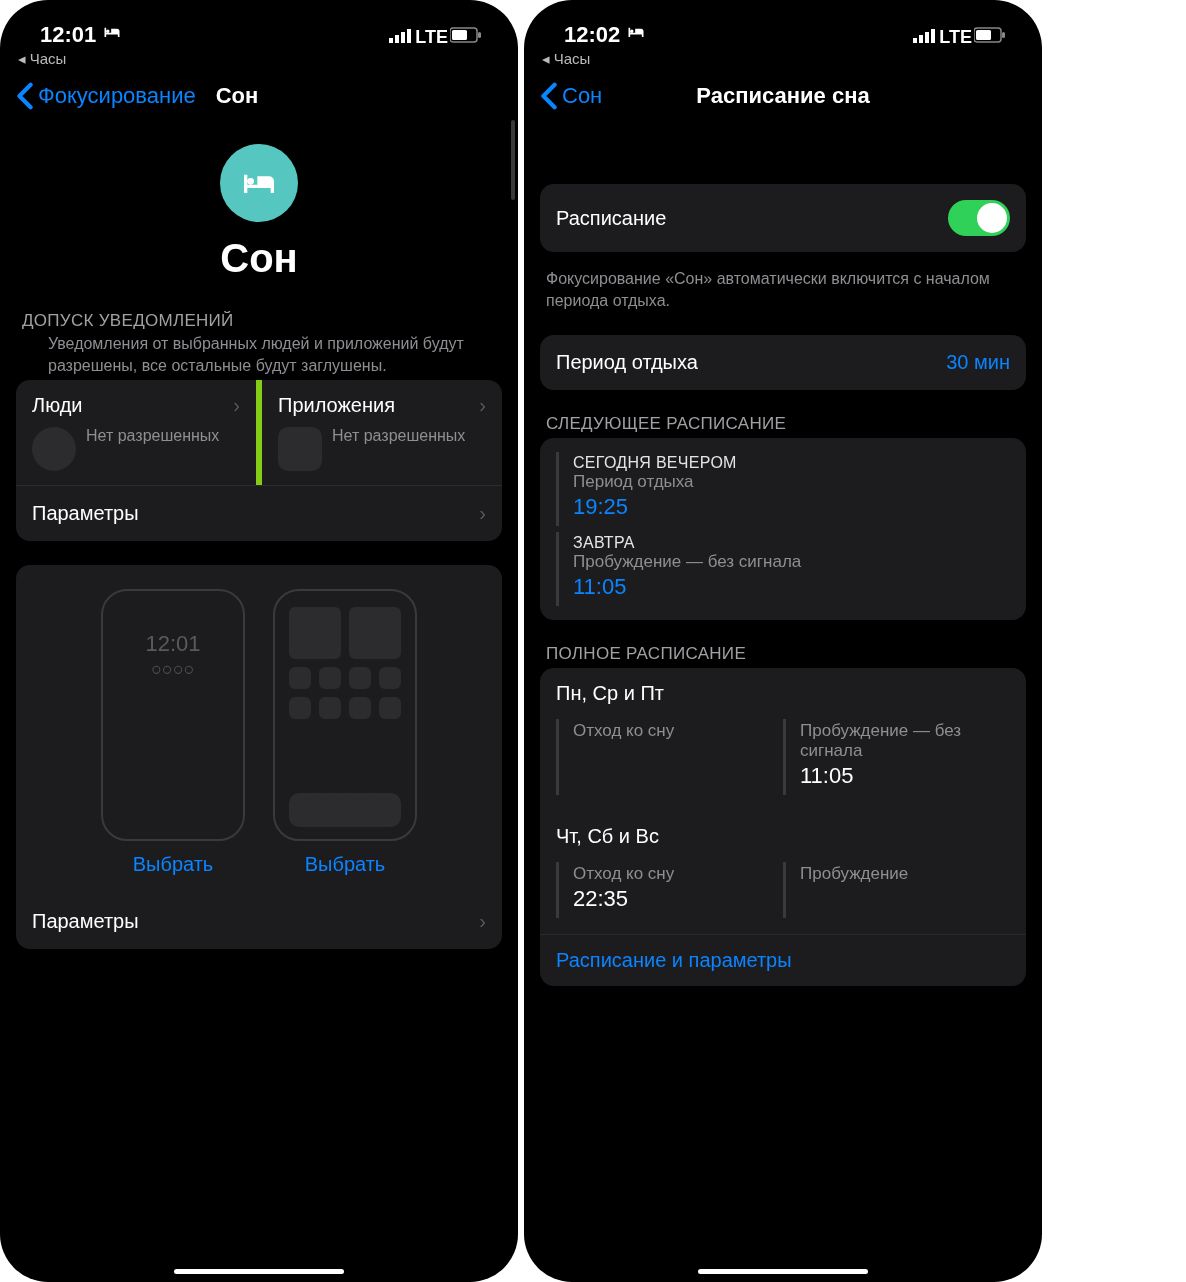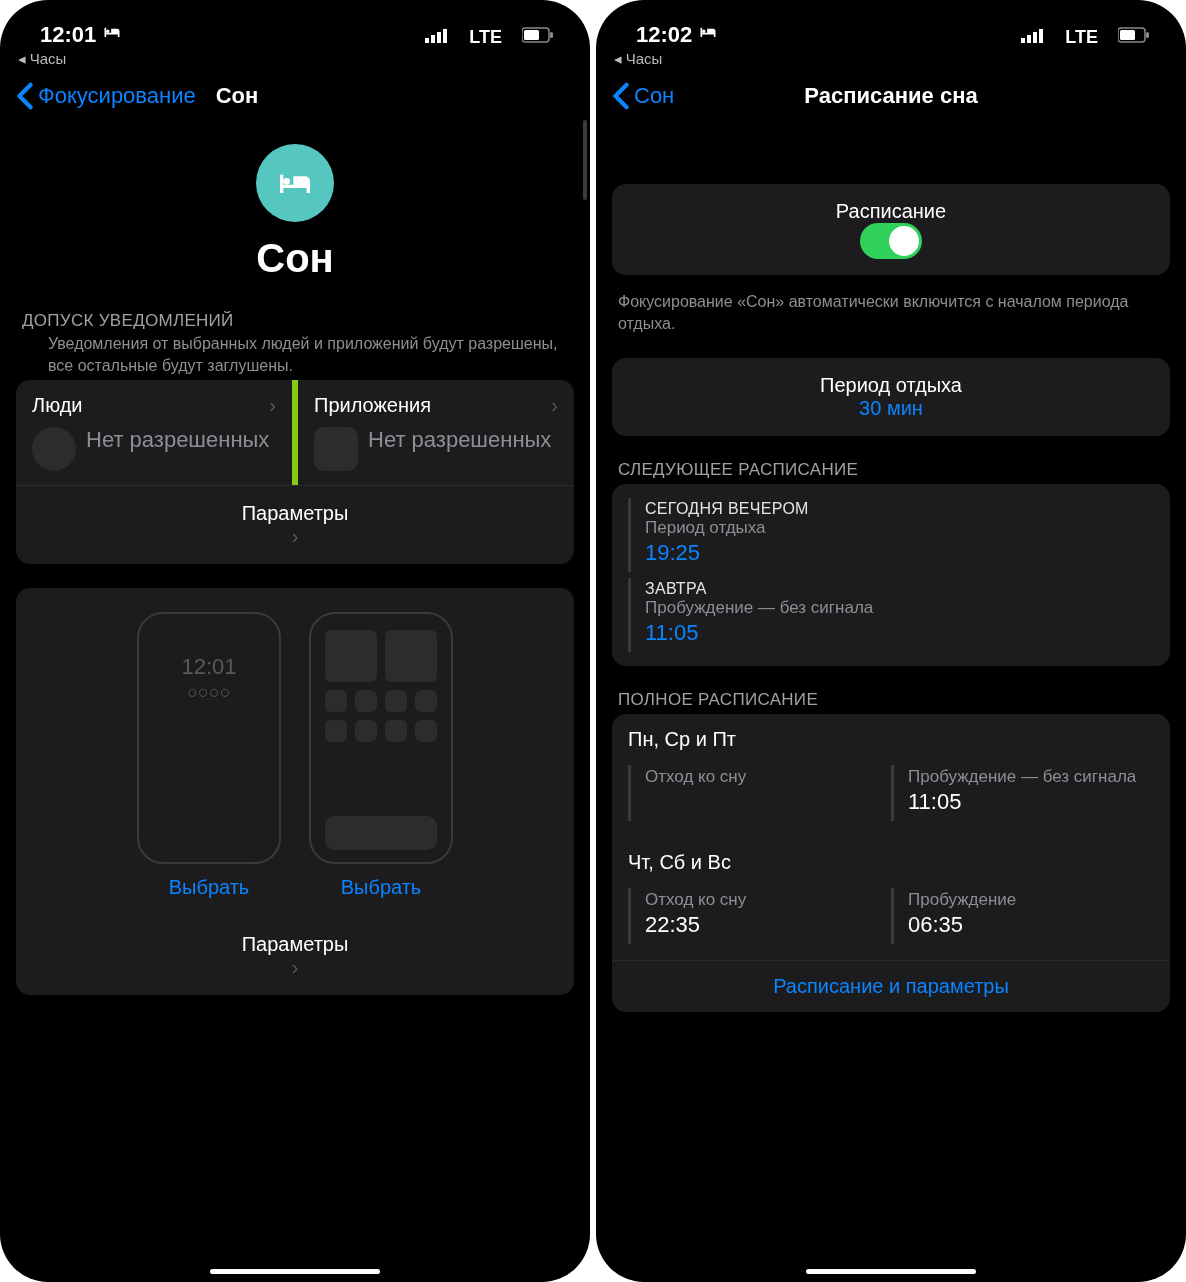--- a/index.html
+++ b/index.html
@@ -5,40 +5,40 @@
   * { box-sizing: border-box; margin: 0; padding: 0; }
   body {
     background: #fff;
     font-family: -apple-system, "SF Pro Text", "Helvetica Neue", Arial, sans-serif;
     display: flex;
     gap: 6px;
     width: 1186px;
     height: 1282px;
   }
   .phone {
-    width: 590px;
+    width: 518px;
     height: 1282px;
     background: #000;
     color: #fff;
     border-radius: 48px;
     overflow: hidden;
     position: relative;
     display: flex;
     flex-direction: column;
   }
   
   .status-bar {
     height: 48px;
     display: flex;
     justify-content: space-between;
     align-items: flex-end;
     padding: 0 36px 0 40px;
   }
   .status-left { font-size: 22px; font-weight: 600; display:flex; align-items:center; gap:6px;}
-  .status-right { display: flex; align-items: center; gap: 20px; font-size: 18px; font-weight:600;}
+  .status-right { display: flex; align-items: center; gap: 2px; font-size: 18px; font-weight:600;}
   .bed-icon-small svg { width:20px; height:20px; }
   .breadcrumb {
     padding: 2px 0 0 18px;
     font-size: 15px;
     color: #bbb;
   }
   .breadcrumb::before { content:"◂ "; }
   
   .nav-header {
     display: flex;
@@ -80,26 +80,26 @@
     background:#1c1c1e; border-radius:14px; overflow:hidden; margin-bottom:24px;
   }
   .split-row { display:flex; }
   .split-cell {
     flex:1; padding:14px 16px;
     display:flex; flex-direction:column; gap:10px;
   }
   .split-cell + .split-cell { border-left:6px solid #84cc16; }
   .cell-head { display:flex; align-items:center; justify-content:space-between; font-size:20px;}
   .chev { color:#5a5a5e;}
-  .cell-body { display:flex; align-items:flex-start; gap:10px; color:#8e8e93; font-size:22px;}
+  .cell-body { display:flex; align-items:flex-start; gap:10px; color:#8e8e93; font-size:16px;}
   .avatar-ph { width:44px; height:44px; border-radius:50%; background:#2c2c2e;}
   .app-ph { width:44px; height:44px; border-radius:10px; background:#2c2c2e;}
   .row {
     display:flex; align-items:center; justify-content:space-between;
-    padding:16px 16px; font-size:20px;flex-direction:column;
+    padding:16px 16px; font-size:20px;
   }
   .row + .row, .split-row + .row { border-top:1px solid #2c2c2e; }
   .row .value-blue { color:#0a84ff; }
   .link-row { color:#0a84ff; }
   
   .toggle {
     width:62px; height:36px; border-radius:20px; background:#30d158; position:relative;
   }
   .toggle::after {
     content:""; position:absolute; right:3px; top:3px; width:30px; height:30px;
@@ -373,21 +373,20 @@
       </div>
       <div class="sched-block" style="padding:0;">
         <div class="title-row">Чт, Сб и Вс</div>
         <div class="full-sched-cols">
           <div class="sched-item">
             <div class="sub">Отход ко сну</div>
             <div class="time white">22:35</div>
           </div>
           <div class="sched-item">
             <div class="sub">Пробуждение</div>
-            <div class="time white">06:35</div>
           </div>
         </div>
       </div>
       <div class="row link-row sched-block">
         <span>Расписание и параметры</span>
       </div>
     </div>
   </div>
   <div class="home-indicator"></div>
 </div>

